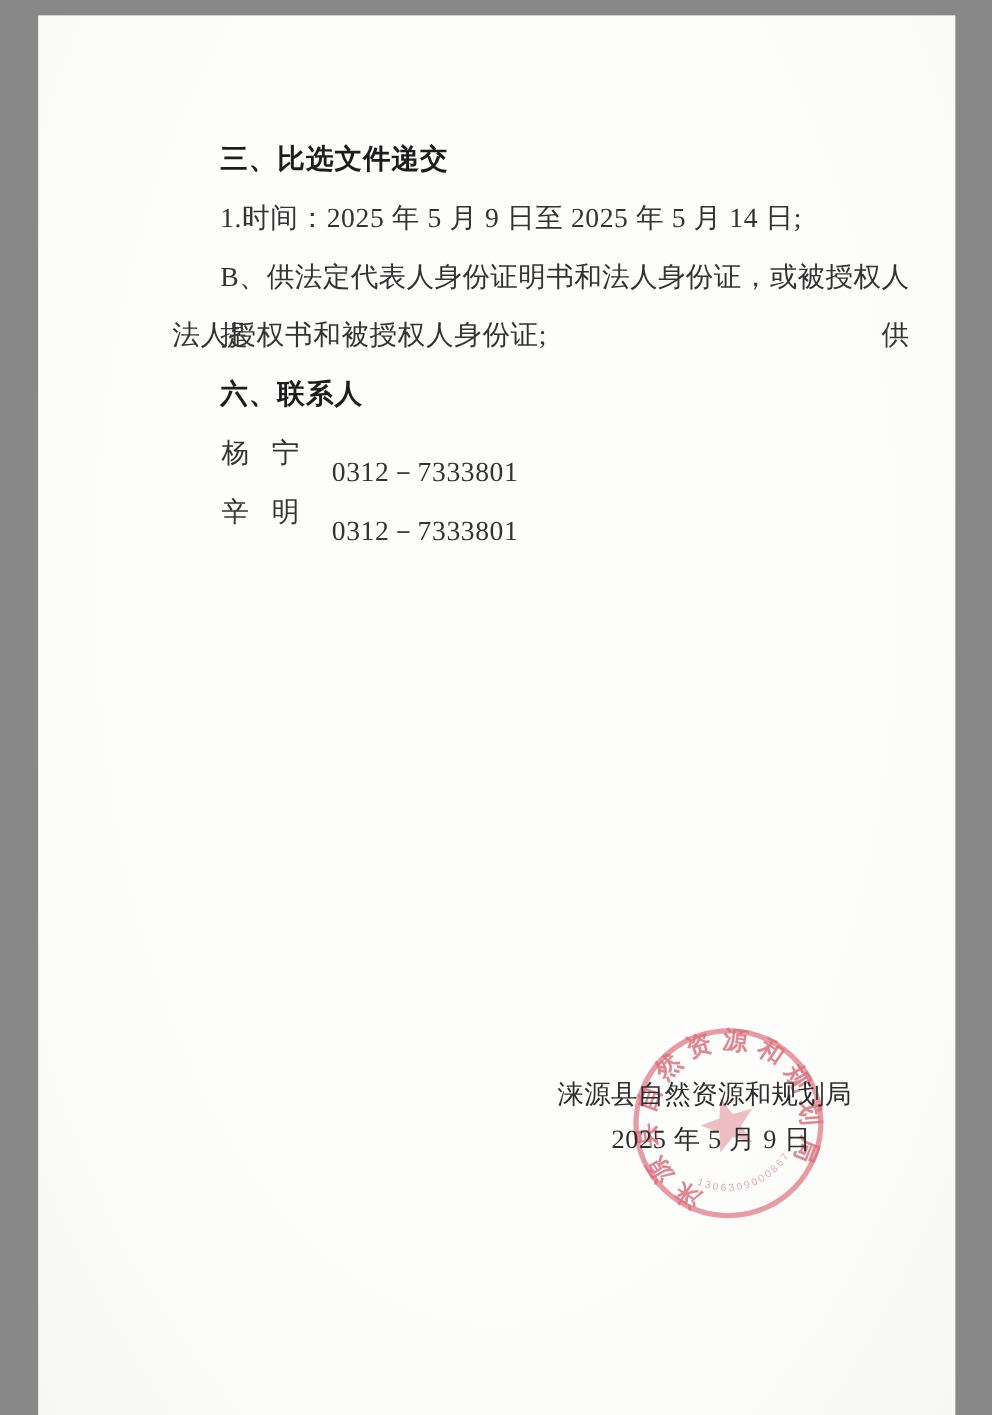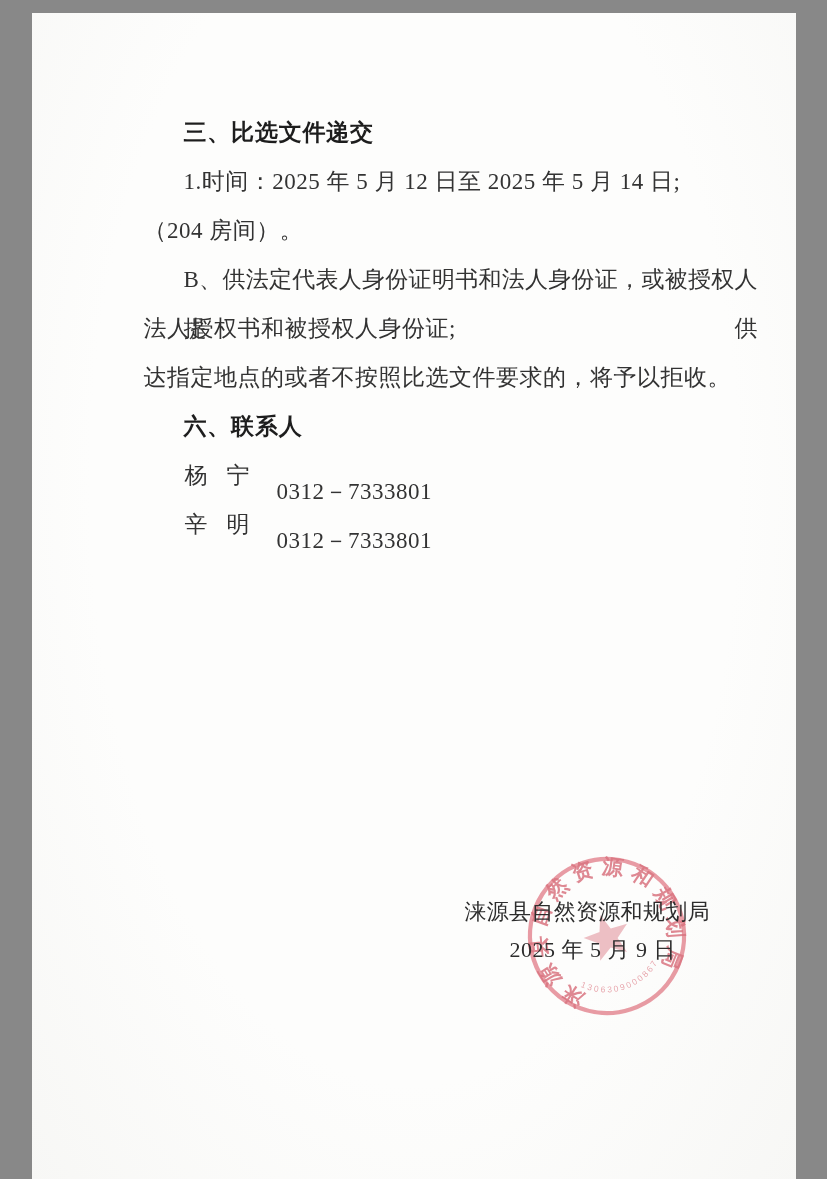--- a/index.html
+++ b/index.html
@@ -78,25 +78,23 @@
   }
   .seal svg{display:block;width:100%;height:100%;}
 </style>
 </head>
 <body>
 
 <div class="page">
 
   <div class="doc-body" id="doc-body">
       <div class="line indent heading">三、比选文件递交</div>
-      <div class="line indent">1.时间：2025 年 5 月 12 日至 2025 年 5 月 14 日;</div>
-      <div class="line">（204 房间）。</div>
+      <div class="line indent">1.时间：2025 年 5 月 9 日至 2025 年 5 月 14 日;</div>
       <div class="line indent justify">B、供法定代表人身份证明书和法人身份证，或被授权人提供</div>
       <div class="line">法人授权书和被授权人身份证;</div>
-      <div class="line">达指定地点的或者不按照比选文件要求的，将予以拒收。</div>
       <div class="line indent heading">六、联系人</div>
       <div class="contact-line"><span class="contact-name">杨宁</span><span class="contact-phone">0312－7333801</span></div>
       <div class="contact-line"><span class="contact-name">辛明</span><span class="contact-phone">0312－7333801</span></div>
     </div>
 
   <div class="signature">
     <div class="agency">涞源县自然资源和规划局</div>
     <div class="sigdate">2025 年 5 月 9 日</div>
   </div>
 

